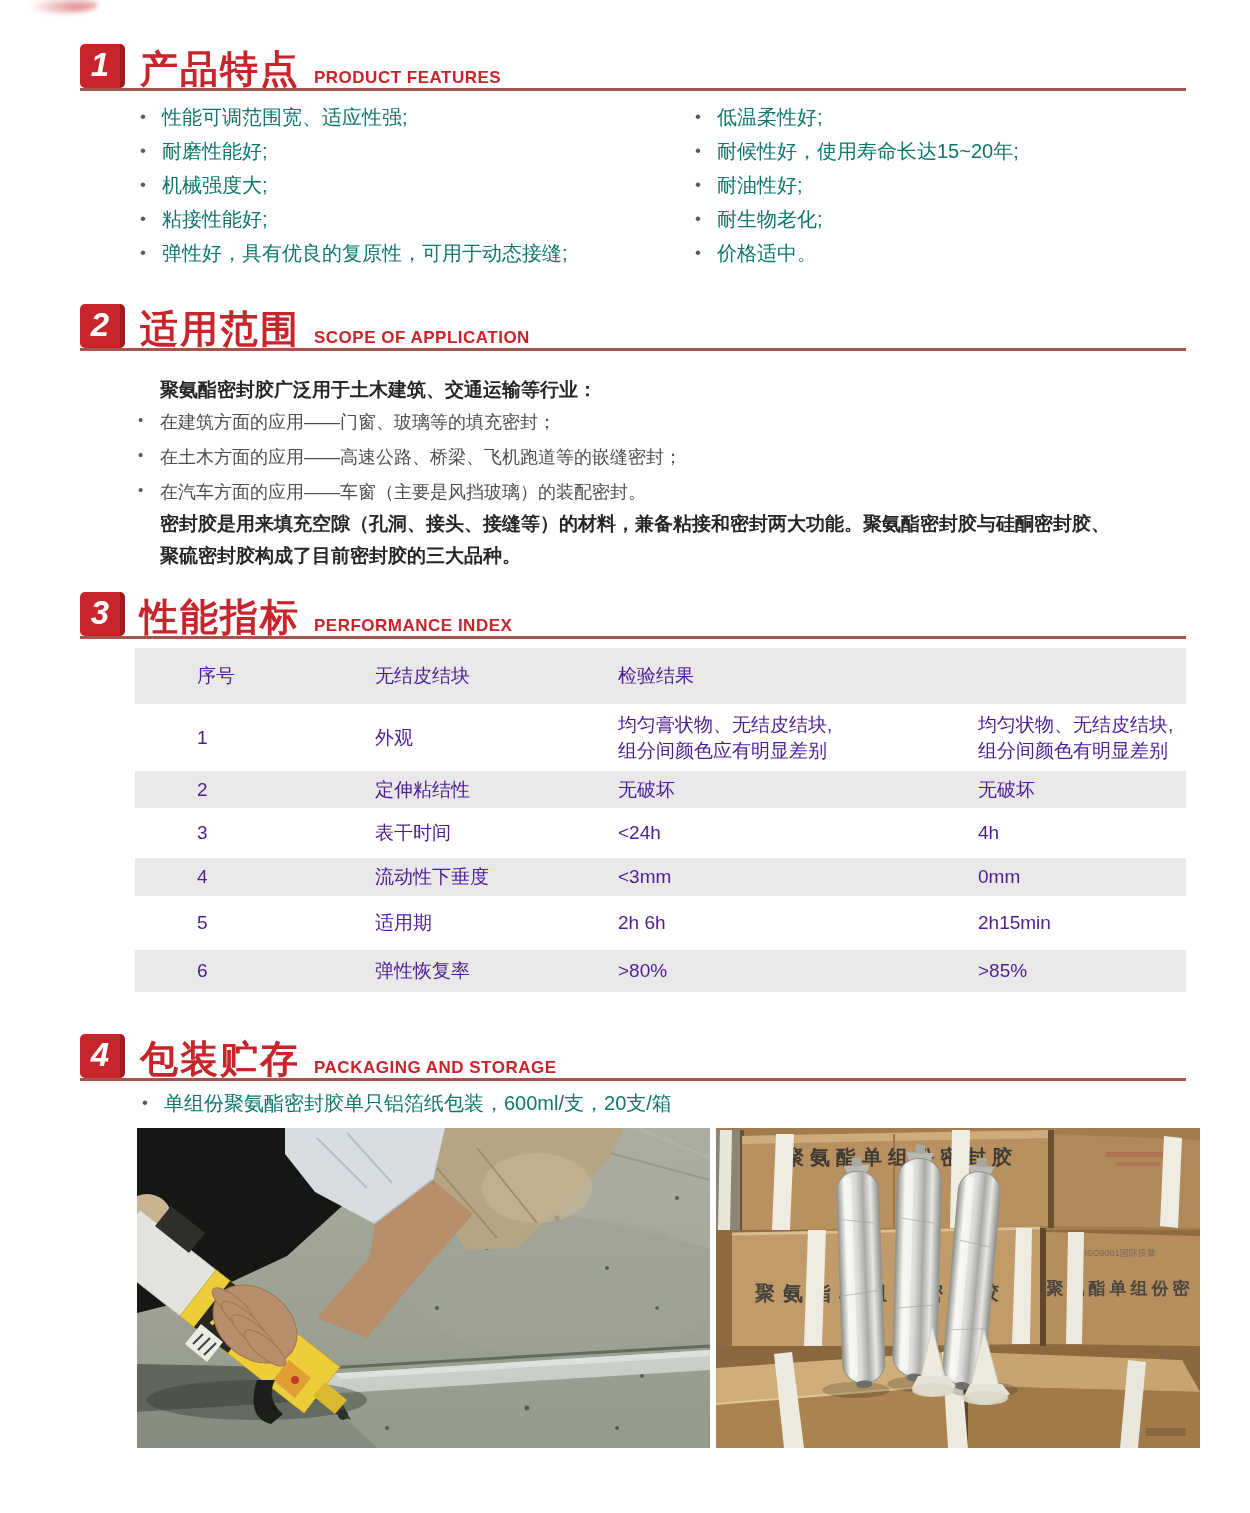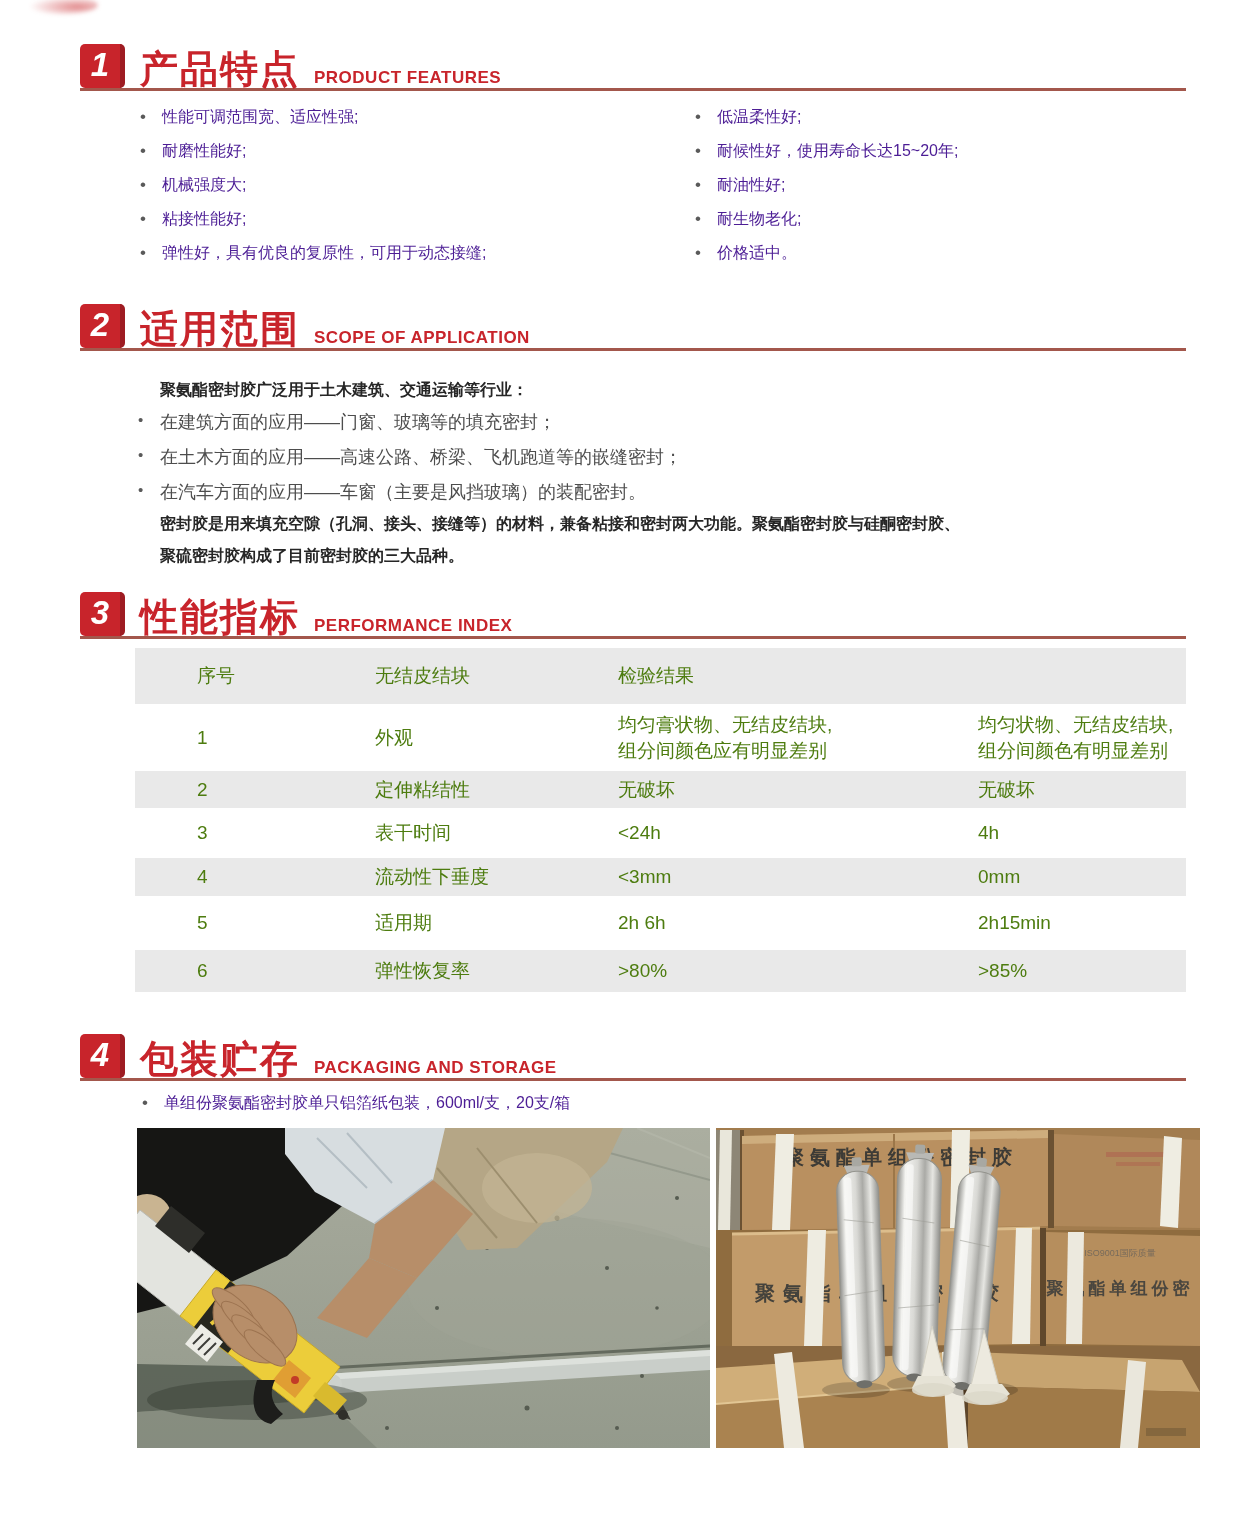--- a/index.html
+++ b/index.html
@@ -15,29 +15,29 @@
   .sec{position:absolute;left:80px;width:1106px;height:47px;}
   .sec-line{position:absolute;left:0;right:0;bottom:0;height:3px;background:#a3574c;}
   .sec-num{position:absolute;left:0;top:0;width:40px;height:41px;background:#c8242b;
     border-right:5px solid #9e1c22;border-radius:5px;color:#fff;display:flex;align-items:center;
     justify-content:center;font-size:33px;font-weight:bold;font-style:italic;padding-bottom:3px;box-sizing:content-box;}
   .sec-titles{position:absolute;left:60px;bottom:2px;display:flex;align-items:flex-end;white-space:nowrap;}
   .sec-cn{font-size:38px;line-height:40px;font-weight:700;color:#c8242b;letter-spacing:2px;}
   .sec-en{font-size:17px;line-height:22px;font-weight:700;color:#c8242b;margin-left:14px;letter-spacing:.5px;text-align:center;}
   
   .bullets{list-style:none;margin:0;padding:0;position:absolute;}
-  .bullets li{position:relative;padding-left:22px;line-height:34px;font-size:16px;color:#4c1d95;white-space:nowrap;}
+  .bullets li{position:relative;padding-left:22px;line-height:34px;font-size:20px;color:#0f766e;white-space:nowrap;}
   .bullets li::before{content:"•";position:absolute;left:0;top:0;color:#5a5a5a;font-size:17px;}
   
   .scope-line{position:absolute;font-size:18px;color:#4d4d4d;white-space:nowrap;line-height:24px;}
-  .scope-line.bold{color:#262626;font-weight:700;font-size:16px;}
+  .scope-line.bold{color:#262626;font-weight:700;font-size:19px;}
   .scope-line.dotted{padding-left:22px;}
   .scope-line.dotted::before{content:"•";position:absolute;left:0;top:-2px;color:#5a5a5a;font-size:15px;}
   
-  .ptable{position:absolute;left:135px;top:648px;width:1051px;font-size:19px;color:#4d7c0f;}
+  .ptable{position:absolute;left:135px;top:648px;width:1051px;font-size:19px;color:#4c1d95;}
   .trow{display:grid;grid-template-columns:240px 243px 360px 1fr;align-items:center;}
   .trow > div{padding-right:10px;}
   .trow > div:first-child{padding-left:62px;}
   .trow .pre{white-space:pre-line;line-height:26px;}
   .gray{background:#e9e9e9;}
   
   .photo{position:absolute;display:block;}
 </style>
 </head>
 <body>

